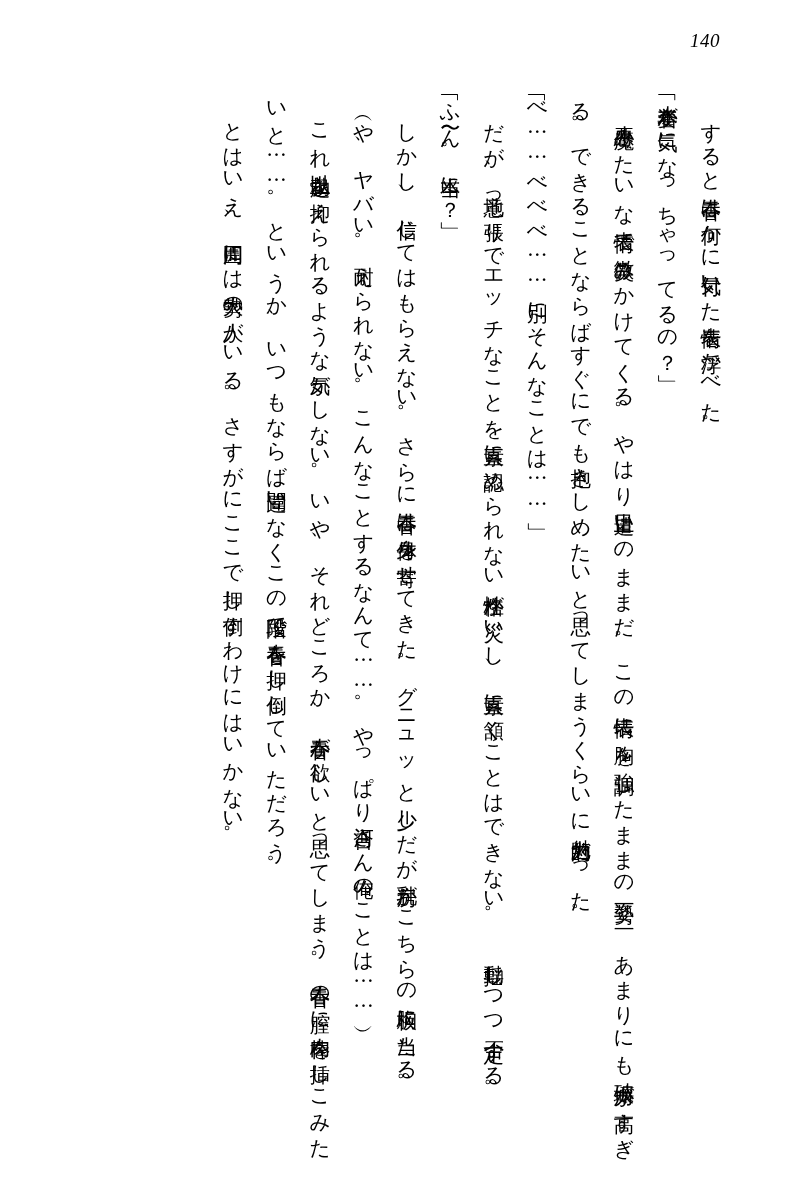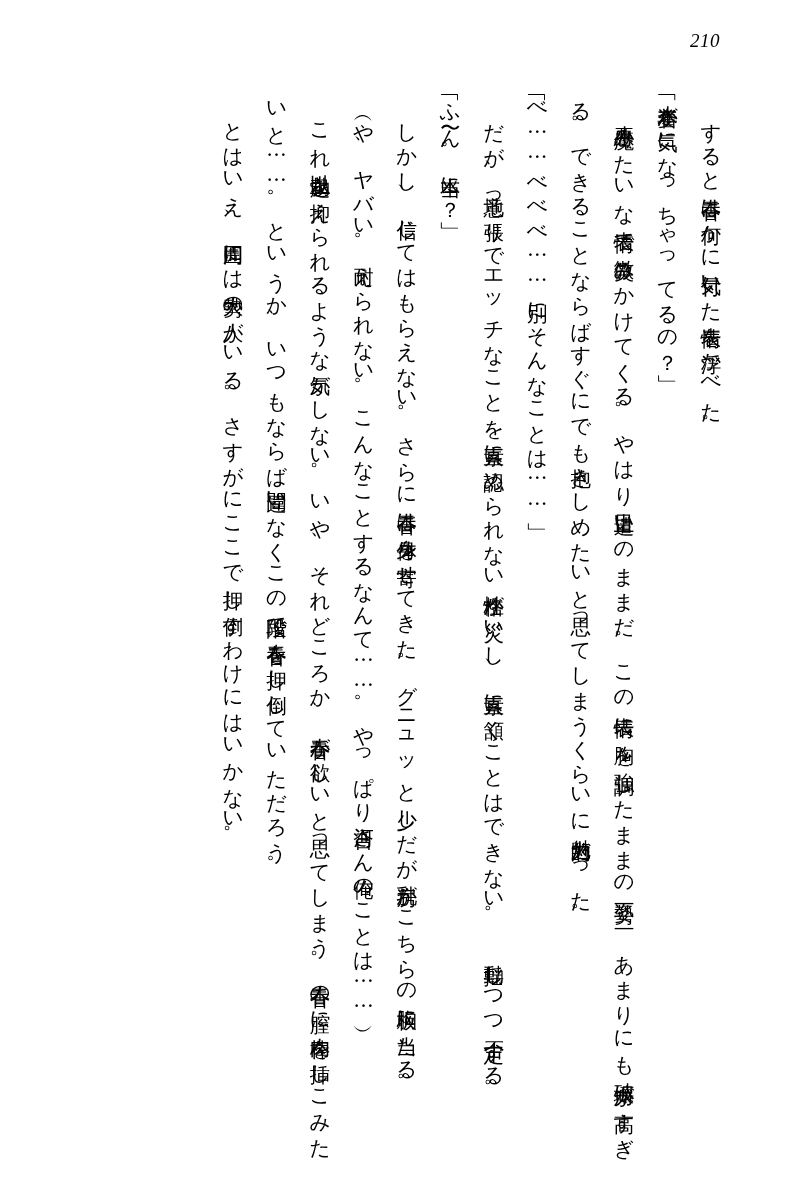--- a/index.html
+++ b/index.html
@@ -52,21 +52,21 @@
   }
   .indent1 {
     text-indent: 1em;
   }
 </style>
 </head>
 <body>
 
 <div class="page">
 
-  <div class="page-number">210</div>
+  <div class="page-number">140</div>
 
   <div class="text-body">
     <p class="indent1">すると春香は何かに気付いた表情を浮かべた。</p>
     <p>「水着姿が気になっちゃってるの？」</p>
     <p class="indent1">小悪魔みたいな表情で微笑みかけてくる。やはり上目遣いのままだ。この表情に胸を強調したままの姿勢——あまりにも破壊力が高すぎる。できることならばすぐにでも抱きしめたいと思ってしまうくらいに魅力的だった。</p>
     <p>「べ……べべべ……別にそんなことは……」</p>
     <p class="indent1">だが、意地っ張りでエッチなことを素直に認められない性格が災いし、素直に頷くことはできない。 動揺しつつ否定する。</p>
     <p>「ふ〜ん。本当に？」</p>
     <p class="indent1">しかし、信じてはもらえない。さらに春香は身体を寄せてきた。グニュッと少しだが乳房がこちらの胸板に当たる。</p>
     <p class="indent1">（や、ヤバい。耐えられない。こんなことするなんて……。やっぱり河合さん俺のことは……）</p>

